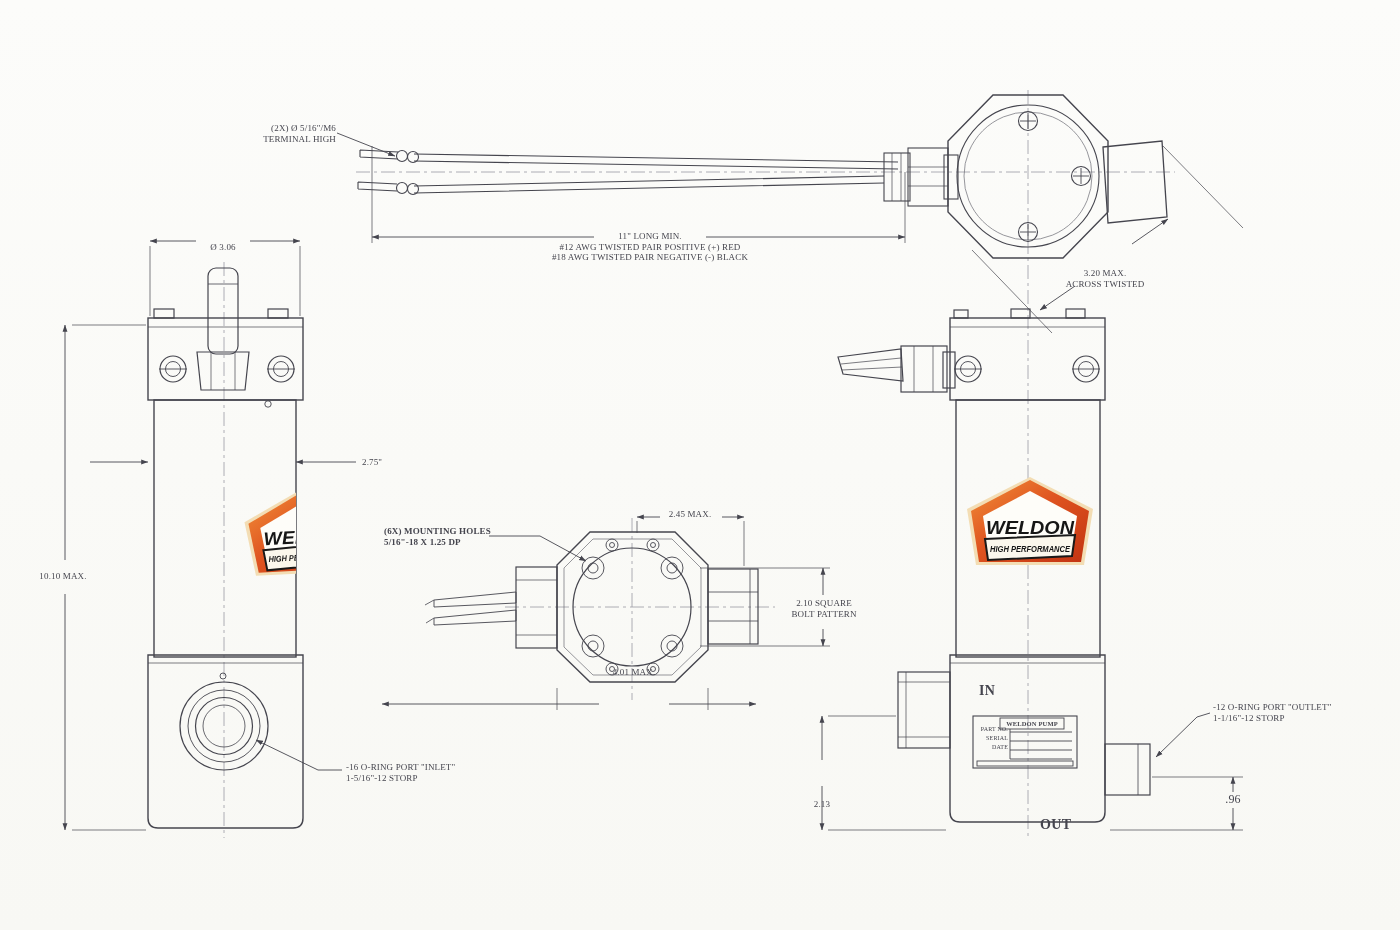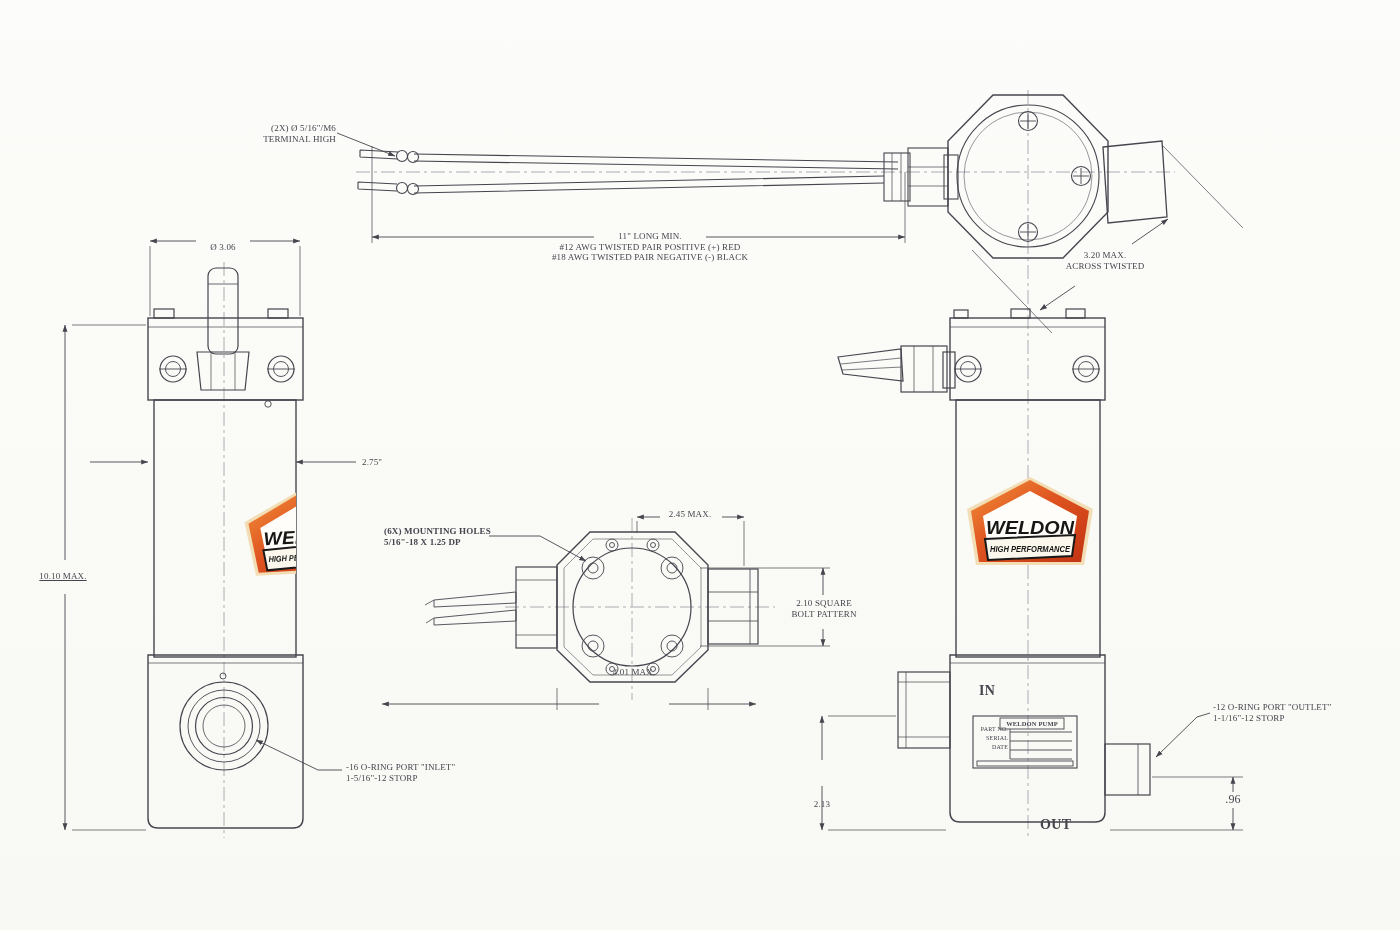--- a/index.html
+++ b/index.html
@@ -266,30 +266,30 @@
   <div>(2X) Ø 5/16"/M6</div>
   <div>TERMINAL HIGH</div>
 </div>
 
 <div class="lbl ctr" style="left:500px;top:231px;width:300px;">
   <div>11" LONG MIN.</div>
   <div>#12 AWG TWISTED PAIR POSITIVE (+) RED</div>
   <div>#18 AWG TWISTED PAIR NEGATIVE (-) BLACK</div>
 </div>
 
-<div class="lbl ctr" style="left:1040px;top:250px;width:130px;">
+<div class="lbl ctr" style="left:1040px;top:268px;width:130px;">
   <div>3.20 MAX.</div>
   <div>ACROSS TWISTED</div>
 </div>
 
 <div class="lbl ctr" style="left:173px;top:230px;width:100px;margin-top:12px;">Ø 3.06</div>
 
 <div class="lbl" style="left:362px;top:457px;">2.75"</div>
 
-<div class="lbl ctr" style="left:20px;top:571px;width:86px;text-decoration:underline;">10.10 MAX.</div>
+<div class="lbl ctr" style="left:20px;top:571px;width:86px;">10.10 MAX.</div>
 
 <div class="lbl" style="left:346px;top:762px;">
   <div>-16 O-RING PORT "INLET"</div>
   <div>1-5/16"-12 STORP</div>
 </div>
 
 <div class="lbl" style="left:384px;top:526px;font-weight:bold;">
   <div>(6X) MOUNTING HOLES</div>
   <div>5/16"-18 X 1.25 DP</div>
 </div>

